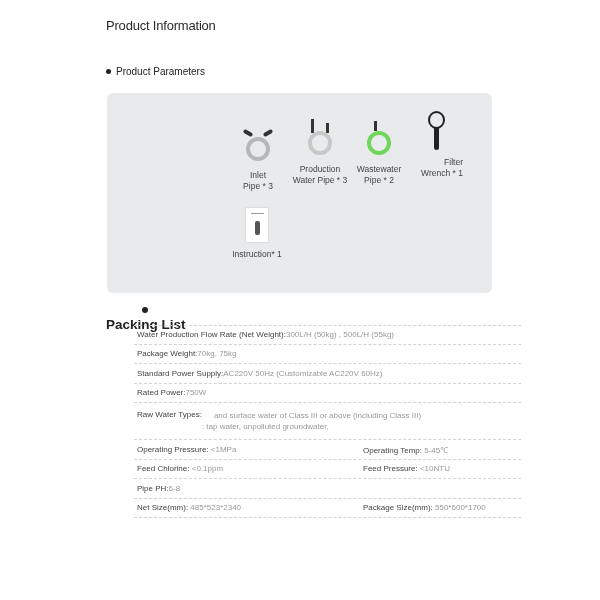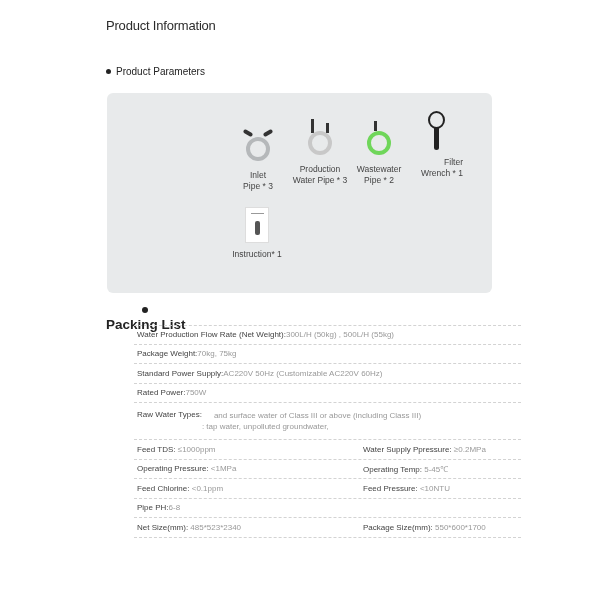--- a/index.html
+++ b/index.html
@@ -147,24 +147,20 @@
     <span class="v"> 750W</span>
   </div>
   <div class="row tall">
     <span class="k">Raw Water Types:</span>
     <span class="raw-vals">
       <span class="v" style="display:block;padding-left:12px;">and surface water of Class III or above (including Class III)</span>
       <span class="v" style="display:block;"> : tap water, unpolluted groundwater,</span>
     </span>
   </div>
   <div class="row two h19">
-    <span class="cell"><span class="k">Feed TDS:</span><span class="v"> ≤1000ppm</span></span>
-    <span class="cell"><span class="k">Water Supply Ppressure:</span><span class="v"> ≥0.2MPa</span></span>
-  </div>
-  <div class="row two h19">
     <span class="cell"><span class="k">Operating Pressure:</span><span class="v"> &lt;1MPa</span></span>
     <span class="cell"><span class="k">Operating Temp:</span><span class="v"> 5-45℃</span></span>
   </div>
   <div class="row two h19">
     <span class="cell"><span class="k">Feed Chlorine:</span><span class="v"> &lt;0.1ppm</span></span>
     <span class="cell"><span class="k">Feed Pressure:</span><span class="v"> &lt;10NTU</span></span>
   </div>
   <div class="row h19">
     <span class="k">Pipe PH:</span>
     <span class="v"> 6-8</span>

